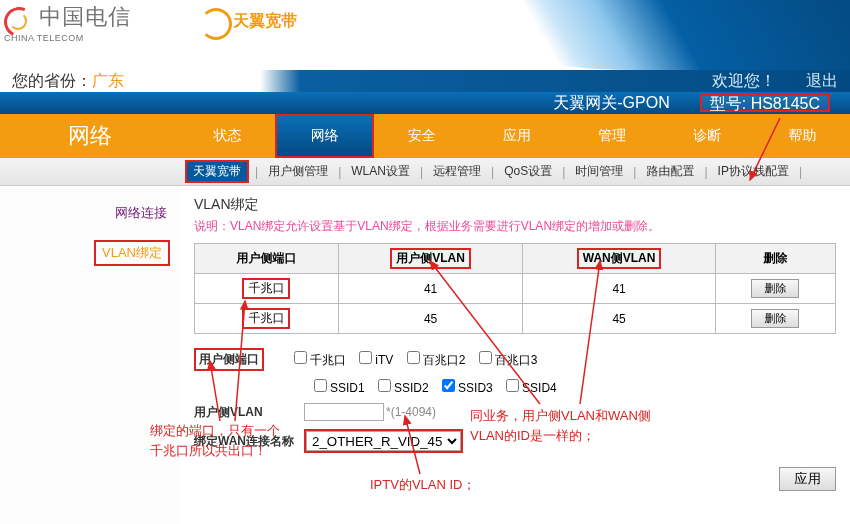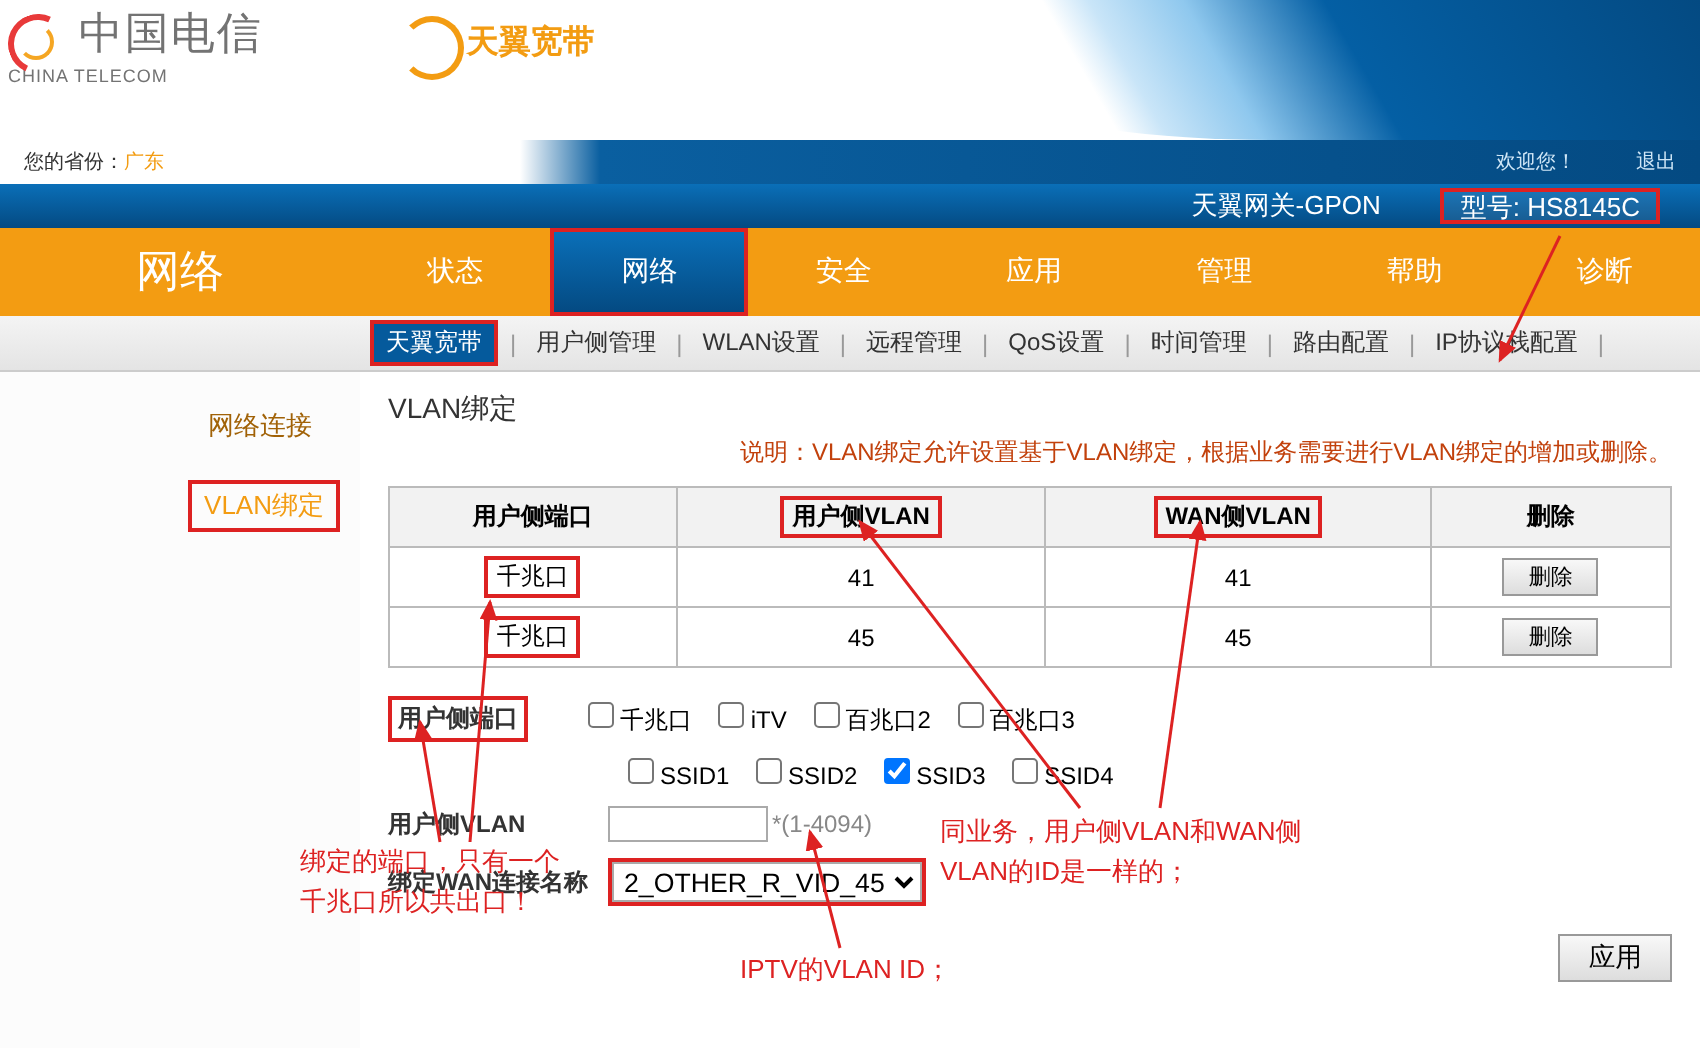--- a/index.html
+++ b/index.html
@@ -12,51 +12,51 @@
 .logo-ct .big { font-size:22px; letter-spacing:1px; }
 .logo-ct .en { font-size:9px; letter-spacing:0.5px; display:block; margin-top:-2px; }
 .logo-ct-icon { display:inline-block; width:28px; height:28px; margin-right:4px; vertical-align:middle; position:relative; }
 .logo-ct-icon::before { content:""; position:absolute; width:24px; height:24px; border:3px solid #e83a3a; border-radius:50%; border-right-color:transparent; border-bottom-color:transparent; transform:rotate(-20deg); }
 .logo-ct-icon::after { content:""; position:absolute; width:14px; height:14px; left:5px; top:5px; border:2px solid #f5a623; border-radius:50%; border-top-color:transparent; border-left-color:transparent; }
 .logo-ty { position:absolute; left:200px; top:8px; color:#f39c12; font-weight:bold; }
 .logo-ty-icon { display:inline-block; width:30px; height:30px; vertical-align:middle; position:relative; }
 .logo-ty-icon::before { content:""; position:absolute; width:26px; height:26px; border:3px solid #f39c12; border-radius:50%; border-left-color:transparent; }
 .logo-ty span { font-size:16px; }
 
-.bar2 { height:22px; background:linear-gradient(90deg,#fff 0,#fff 260px,#0a5fa0 300px,#044a82 100%); color:#fff; display:flex; align-items:center; padding:0 12px; font-size:10px; }
+.bar2 { height:22px; background:linear-gradient(90deg,#fff 0,#fff 260px,#0a5fa0 300px,#044a82 100%); color:#fff; display:flex; align-items:center; padding:0 12px; font-size:16px; }
 .bar2 .prov { color:#333; }
 .bar2 .prov b { color:#f39c12; font-weight:normal; }
 .bar2 .right { margin-left:auto; display:flex; gap:30px; }
 .bar2 .right span { color:#cfe6f6; }
 
-.bar3 { height:22px; background:linear-gradient(to bottom,#0a6fb8,#044a82); color:#fff; display:flex; align-items:center; justify-content:flex-end; gap:30px; padding:0 20px; font-size:13px; }
+.bar3 { height:22px; background:linear-gradient(to bottom,#0a6fb8,#044a82); color:#fff; display:flex; align-items:center; justify-content:flex-end; gap:30px; padding:0 20px; font-size:16px; }
 .bar3 .model { border:2px solid #d22; padding:0 8px; height:18px; line-height:16px; background:rgba(255,255,255,0.08); }
 
 
 .nav-row { display:flex; height:44px; background:#fff; }
 .nav-left { width:180px; background:#f39c12; color:#fff; display:flex; align-items:center; justify-content:center; font-size:22px; font-weight:500; }
 .nav-items { flex:1; display:flex; background:#f39c12; }
 .nav-items .tab { flex:1; color:#fff; display:flex; align-items:center; justify-content:center; font-size:14px; cursor:pointer; }
 .nav-items .tab.active { background:linear-gradient(to bottom,#0a6fb8,#044a82); border:2px solid #d22; }
 
 
 .subnav { height:28px; background:linear-gradient(to bottom,#f4f4f4,#e4e4e4); border-bottom:1px solid #ccc; display:flex; align-items:center; padding-left:185px; font-size:12px; color:#333; gap:4px; }
 .subnav .sep { color:#999; margin:0 2px; }
 .subnav .sitem { cursor:pointer; padding:2px 4px; }
 .subnav .sitem.active { background:#055a9c; color:#fff; border:2px solid #d22; padding:1px 6px; }
 
 
 .body-row { display:flex; height:342px; }
 .sidebar { width:180px; background:#fcfcfc; padding-top:12px; }
-.sidebar .side-item { text-align:right; padding:6px 24px; font-size:13px; color:#a16207; cursor:pointer; }
+.sidebar .side-item { text-align:right; padding:6px 13px; font-size:13px; color:#701a75; cursor:pointer; }
 .sidebar .side-item.active { color:#f39c12; border:2px solid #d22; display:inline-block; float:right; margin-right:10px; padding:2px 6px; }
 
 .main { flex:1; padding:10px 14px; overflow:visible; position:relative; }
 .section-title { font-size:14px; color:#333; margin-bottom:4px; }
-.section-desc { font-size:12px; color:#c2410c; margin-bottom:8px;text-align:right; }
+.section-desc { font-size:12px; color:#ec4899; margin-bottom:8px; }
 
 table.vlan { width:100%; border-collapse:collapse; font-size:12px; }
 table.vlan th, table.vlan td { border:1px solid #bbb; padding:4px 6px; text-align:center; background:#fff; }
 table.vlan th { background:#f2f2f2; font-weight:bold; }
 .btn-del { background:linear-gradient(#f8f8f8,#ddd); border:1px solid #999; padding:1px 12px; font-size:11px; cursor:pointer; }
 .red-box { border:2px solid #d22; display:inline-block; padding:0 4px; }
 
 .form-area { margin-top:14px; font-size:12px; }
 .form-row { display:flex; align-items:center; margin-bottom:8px; }
 .form-row .lbl { width:110px; color:#333; font-weight:bold; }
@@ -107,22 +107,22 @@
 </div>
 
 <div class="nav-row">
   <div class="nav-left">网络</div>
   <div class="nav-items">
     <div class="tab">状态</div>
     <div class="tab active">网络</div>
     <div class="tab">安全</div>
     <div class="tab">应用</div>
     <div class="tab">管理</div>
+    <div class="tab">诊断</div>
     <div class="tab">帮助</div>
-    <div class="tab">诊断</div>
   </div>
 </div>
 
 <div class="subnav">
   <span class="sitem active">天翼宽带</span>
     <span class="sep">|</span>
   <span class="sitem">用户侧管理</span>
     <span class="sep">|</span>
   <span class="sitem">WLAN设置</span>
     <span class="sep">|</span>

